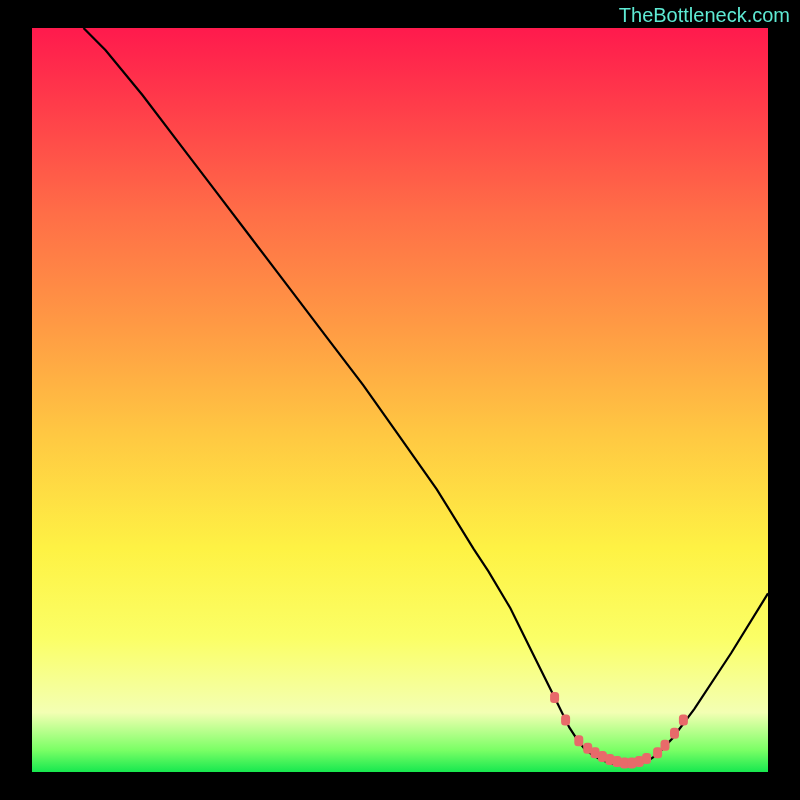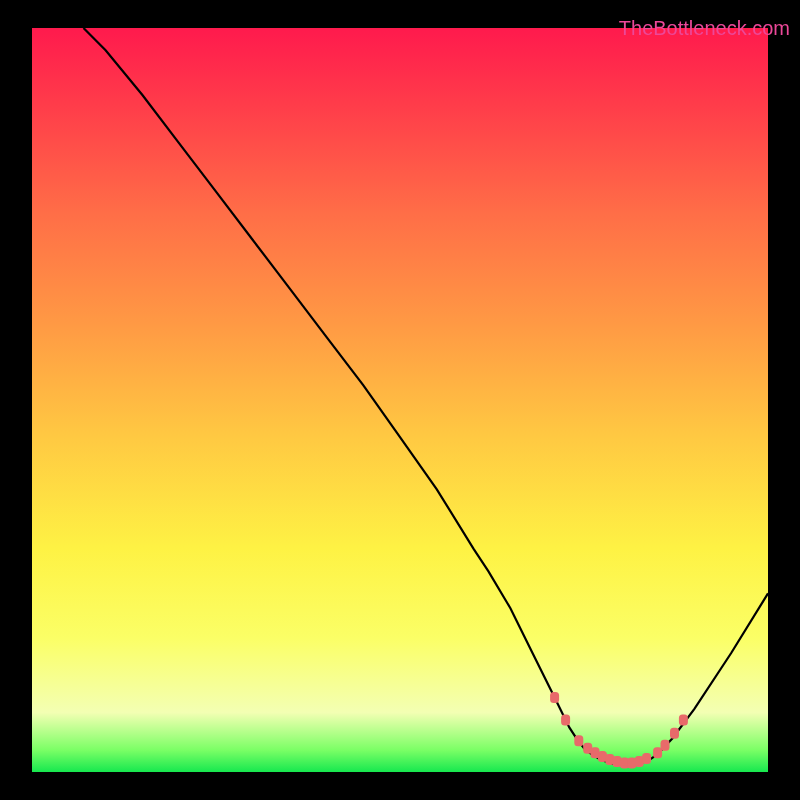--- a/index.html
+++ b/index.html
@@ -6,23 +6,23 @@
   body {
     width: 800px;
     height: 800px;
     background: #000;
     position: relative;
     font-family: Arial, sans-serif;
     overflow: hidden;
   }
   .watermark {
     position: absolute;
-    top: 17px;
+    top: 4px;
     right: 10px;
-    color: #ec4899;
+    color: #5eead4;
     font-size: 20px;
     font-weight: 500;
     z-index: 10;
   }
   .plot-area {
     position: absolute;
     left: 32px;
     top: 28px;
     width: 736px;
     height: 744px;

